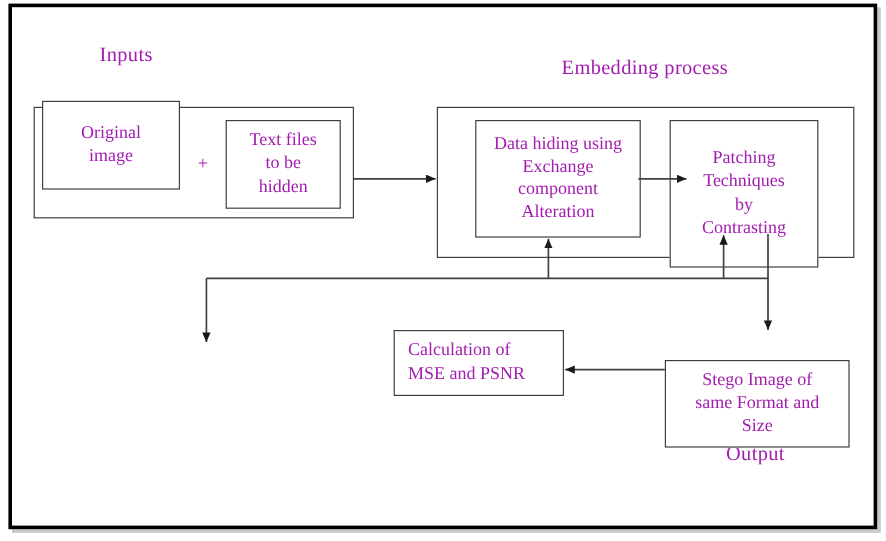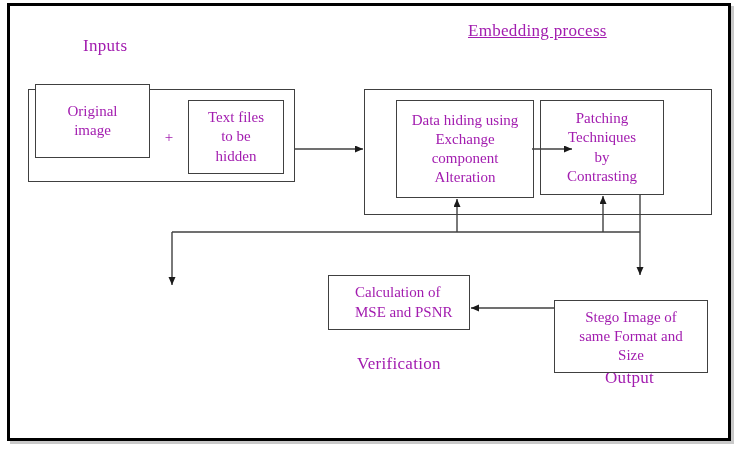--- a/index.html
+++ b/index.html
@@ -57,22 +57,21 @@
   }
 </style>
 </head>
 <body>
 
 <div class="canvas">
 
   <div class="frame"></div>
 
   <div class="section-label" style="left:83px; top:36px;">Inputs</div>
-  <div class="section-label" style="left:468px; top:21px;text-decoration:underline;">Embedding process</div>
-  <div class="section-label" style="left:357px; top:354px;">Verification</div>
+  <div class="section-label" style="left:468px; top:47px;">Embedding process</div>
   <div class="section-label" style="left:593px; top:368px;margin-left:12px;">Output</div>
 
   <div class="box" style="left:28px; top:89px; width:267px; height:93px;"></div>
   <div class="box" style="left:35px; top:84px; width:115px; height:74px;">
     <span class="node-label">Original
 image</span>
   </div>
   <div class="plus" style="left:150px; top:100px; width:38px; height:74px;">+</div>
   <div class="box" style="left:188px; top:100px; width:96px; height:74px;">
     <span class="node-label">Text files
@@ -80,28 +79,28 @@
 hidden</span>
   </div>
 
   <div class="box" style="left:364px; top:89px; width:348px; height:126px;"></div>
   <div class="box" style="left:396px; top:100px; width:138px; height:98px;">
     <span class="node-label">Data hiding using
 Exchange
 component
 Alteration</span>
   </div>
-  <div class="box" style="left:540px; top:100px; width:124px; height:95px;">
+  <div class="box" style="left:558px; top:100px; width:124px; height:123px;">
     <span class="node-label">Patching
 Techniques
 by
 Contrasting</span>
   </div>
 
-  <div class="box" style="left:328px; top:275px; width:142px; height:55px; justify-content:flex-start; padding-left:26px;">
+  <div class="box" style="left:328px; top:275px; width:142px; height:55px; justify-content:flex-start; padding-left:11px;">
     <span class="node-label left">Calculation of
 MSE and PSNR</span>
   </div>
   <div class="box" style="left:554px; top:276px; width:154px; height:73px;margin-top:24px;">
     <span class="node-label">Stego Image of
 same Format and
 Size</span>
   </div>
 
   <svg class="connectors" viewBox="0 0 738 451" xmlns="http://www.w3.org/2000/svg">

